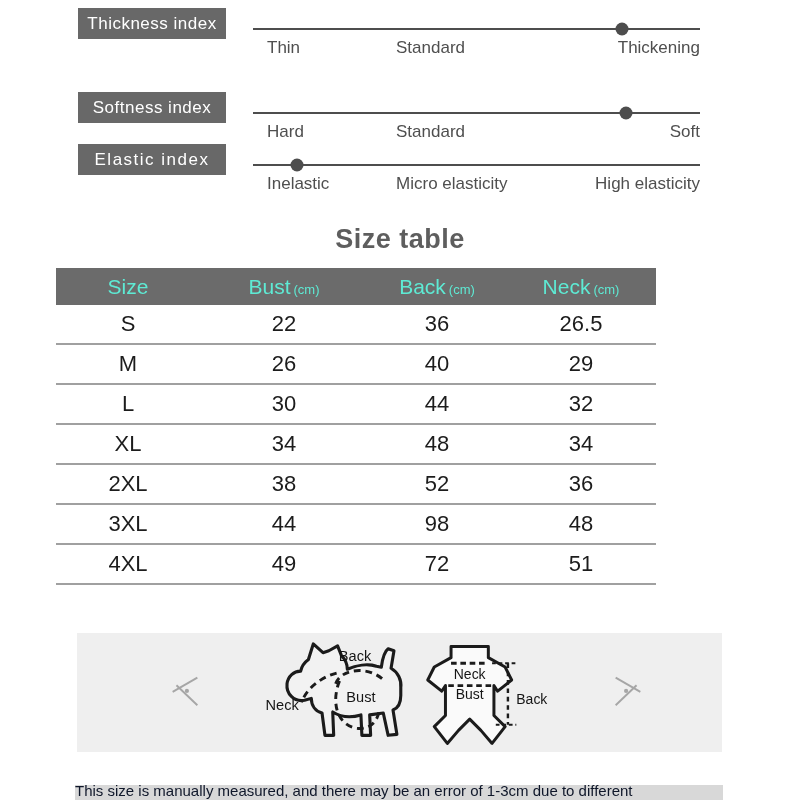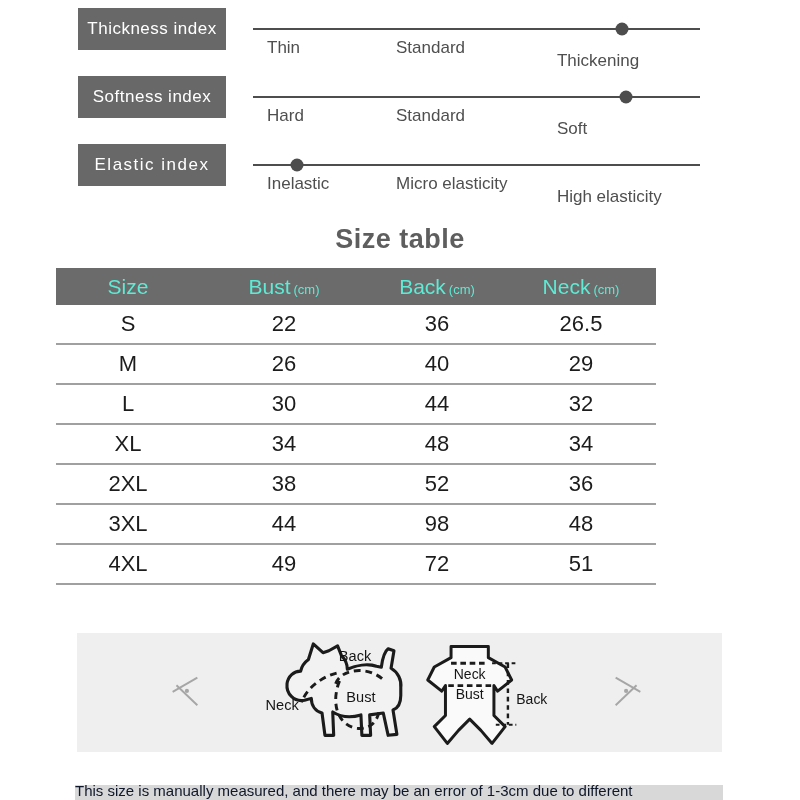--- a/index.html
+++ b/index.html
@@ -4,40 +4,40 @@
 <style>
   * { margin:0; padding:0; box-sizing:border-box; }
   html,body { background:#ffffff; }
   #page {
     position:relative; width:800px; height:800px; background:#ffffff;
     font-family:"Liberation Sans", sans-serif; overflow:hidden;
   }
   
   .index-row { position:absolute; left:0; width:800px; height:60px; }
   .index-label {
-    position:absolute; left:78px; top:0; width:148px; height:42px;
+    position:absolute; left:78px; top:0; width:148px; height:31px;
     background:#686868; color:#ffffff; font-size:17px; letter-spacing:.5px;
     display:flex; align-items:center; justify-content:center;
   }
   .index-track {
     position:absolute; left:253px; top:20px; width:447px; height:2px;
     background:#4d4d4d;
   }
   .index-dot {
     position:absolute; top:1px; width:13px; height:13px; border-radius:50%;
     background:#4d4d4d; transform:translate(-50%,-50%);
   }
   .index-levels {
     position:absolute; left:253px; top:30px; width:447px; height:22px;
     display:flex; color:#4f4f4f; font-size:17px;
   }
   .lv { display:block; }
   .lv-left  { width:32%; text-align:left; padding-left:14px; }
   .lv-mid   { width:36%; text-align:left; }
-  .lv-right { width:32%; text-align:left;margin-top:13px; }
+  .lv-right { width:32%; text-align:right; }
   
   .table-title {
     position:absolute; left:0; top:224px; width:800px; text-align:center;
     font-size:27px; font-weight:bold; color:#5e5e5e; letter-spacing:.5px;
   }
   .size-table { position:absolute; left:56px; top:268px; width:600px; }
   .t-row {
     display:grid; grid-template-columns:24% 28% 23% 25%;
     align-items:center; text-align:center;
   }
@@ -74,21 +74,21 @@
     <div class="index-track">
       <div class="index-dot" style="left: 82.6%;"></div>
     </div>
     <div class="index-levels">
       <span class="lv lv-left">Thin</span>
       <span class="lv lv-mid">Standard</span>
       <span class="lv lv-right">Thickening</span>
     </div>
   </div>
 
-  <div class="index-row" style="top:76px">
+  <div class="index-row" style="top:92px">
     <div class="index-label">Softness index</div>
     <div class="index-track">
       <div class="index-dot" style="left: 83.4%;"></div>
     </div>
     <div class="index-levels">
       <span class="lv lv-left">Hard</span>
       <span class="lv lv-mid">Standard</span>
       <span class="lv lv-right">Soft</span>
     </div>
   </div>

